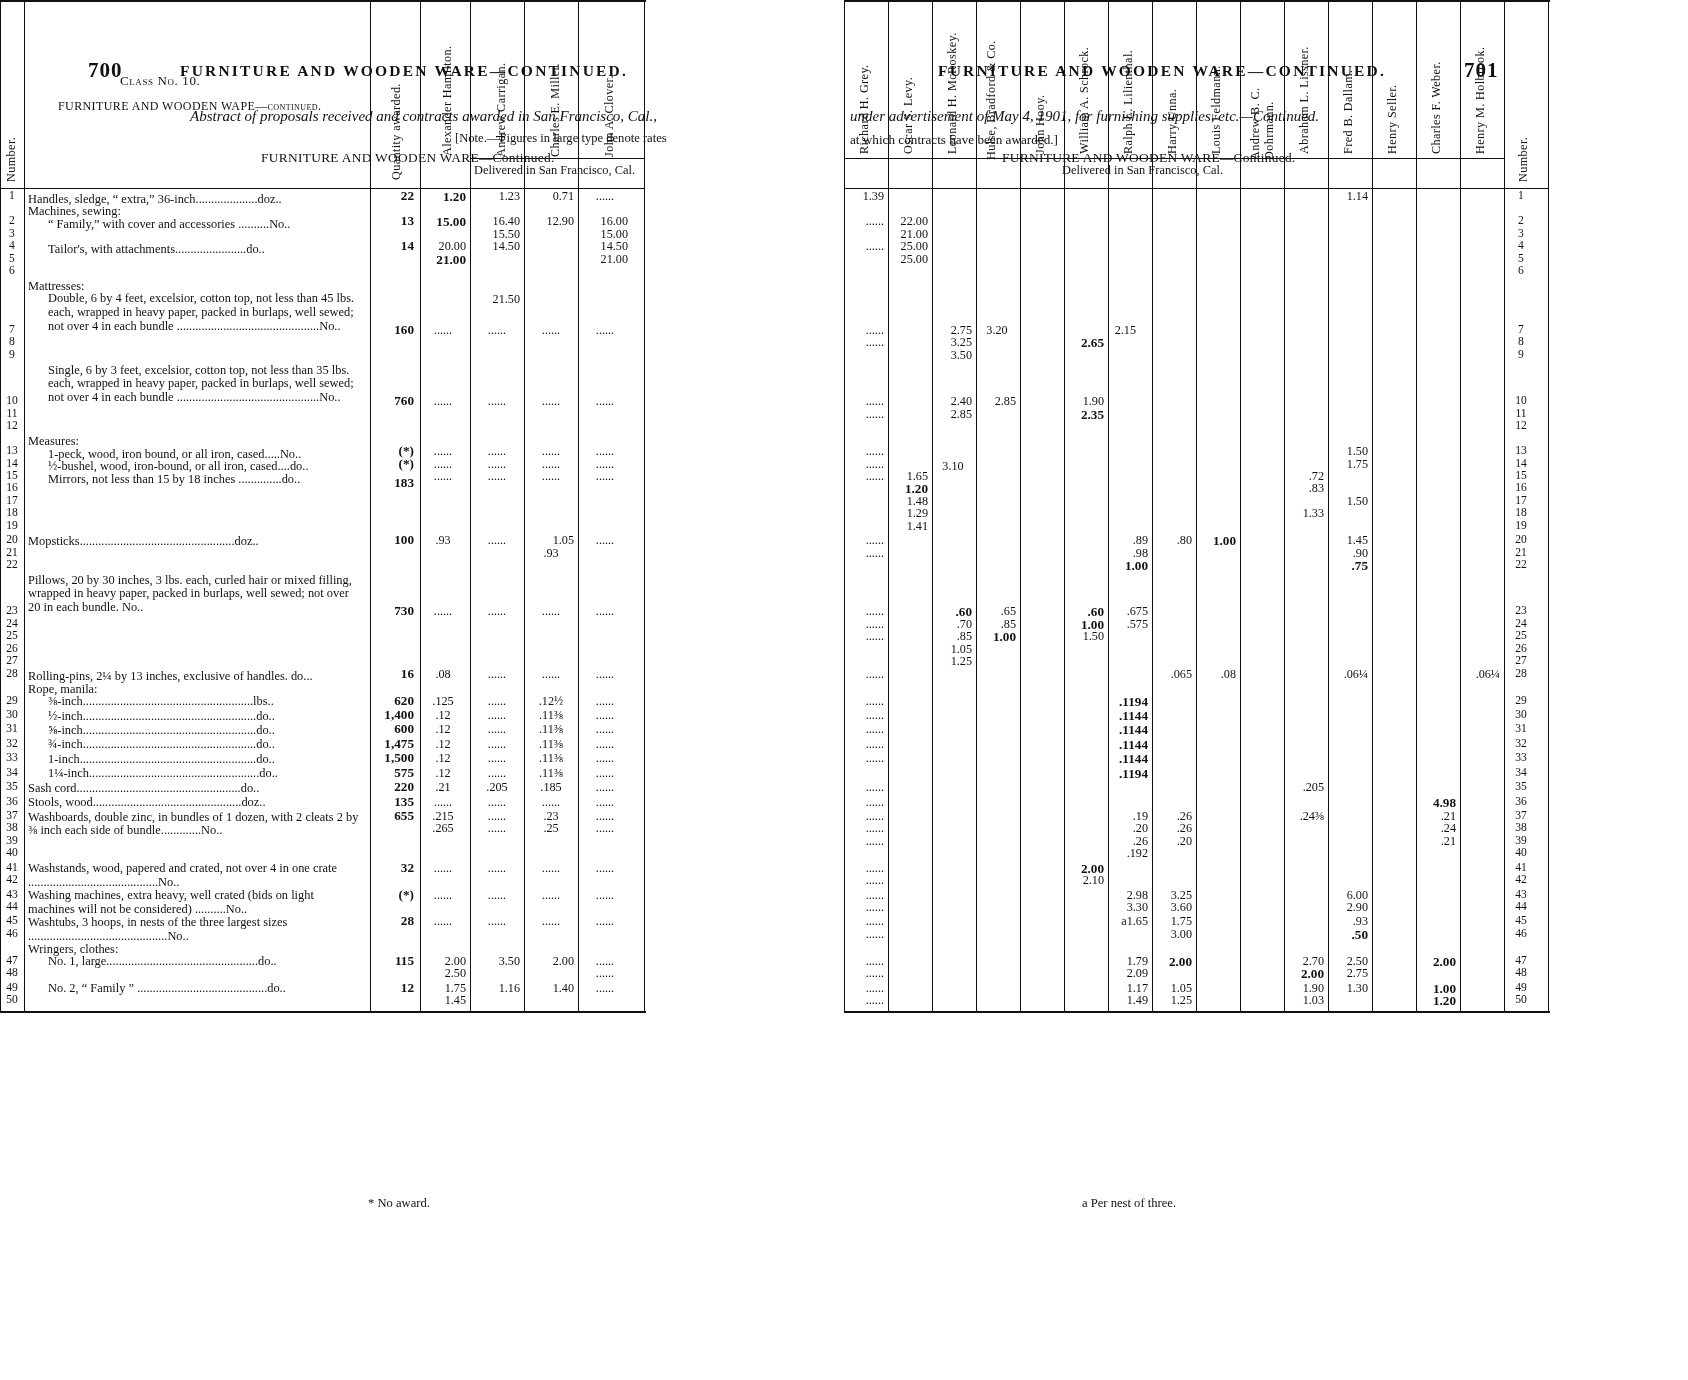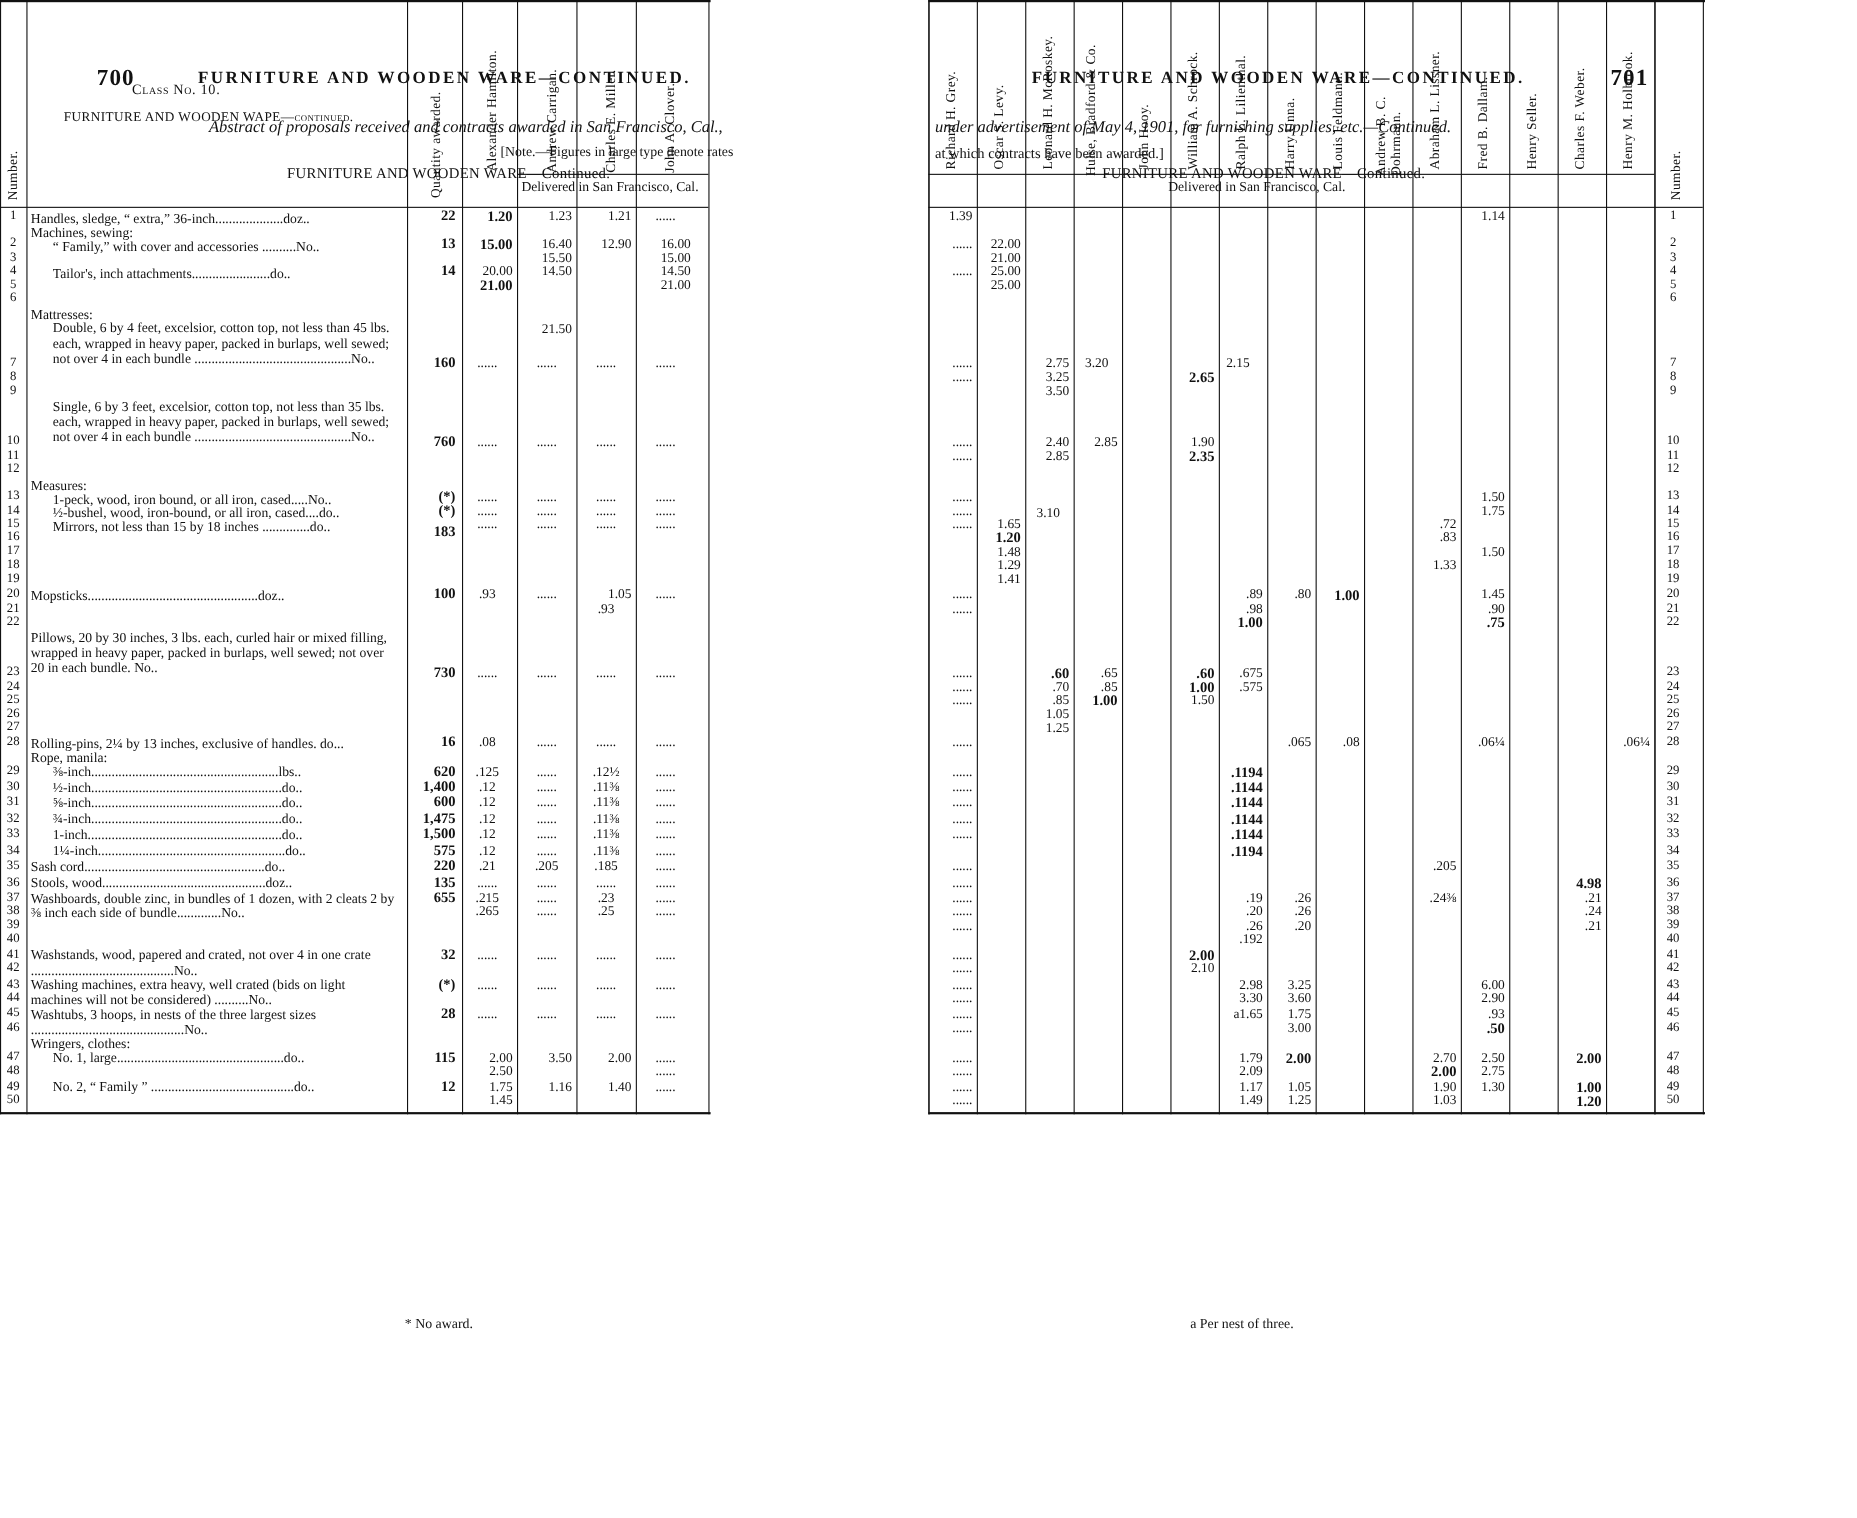--- a/index.html
+++ b/index.html
@@ -74,35 +74,35 @@
 
       <div class="desc" style="left:120px;top:74px;font-variant:small-caps;font-size:13px;letter-spacing:.6px;">Class No. 10.</div>
       <div class="desc" style="left:58px;top:100px;font-variant:small-caps;font-size:12px;letter-spacing:.4px;">FURNITURE AND WOODEN WAPE—continued.</div>
 
       <div id="Lbody">
           <div class="numcol" style="left: 3px; top: 190.4px;">1</div>
           <div class="desc" style="left: 28px; top: 193px; width: 334px;">Handles, sledge, “ extra,” 36-inch....................doz..</div>
           <div class="qty" style="left: 382px; width: 32px; top: 188.4px;">22</div>
           <div class="v vb" style="left: 420px; width: 46px; top: 189.4px; text-align: right; padding-right: 4px;">1.20</div>
           <div class="v" style="left: 474px; width: 46px; top: 189.4px; text-align: right; padding-right: 4px;">1.23</div>
-          <div class="v" style="left: 528px; width: 46px; top: 189.4px; text-align: right; padding-right: 4px;">1.21</div>
+          <div class="v" style="left: 528px; width: 46px; top: 189.4px; text-align: right; padding-right: 4px;">0.71</div>
           <div class="v" style="left: 582px; width: 46px; top: 189.4px; text-align: center; padding-right: 4px;">......</div>
           <div class="desc" style="left: 28px; top: 205.4px; width: 334px;">Machines, sewing:</div>
           <div class="numcol" style="left: 3px; top: 215.3px;">2</div>
           <div class="desc" style="left: 48px; top: 217.9px; width: 314px;">“ Family,” with cover and accessories ..........No..</div>
           <div class="qty" style="left: 382px; width: 32px; top: 213.3px;">13</div>
           <div class="v vb" style="left: 420px; width: 46px; top: 214.3px; text-align: right; padding-right: 4px;">15.00</div>
           <div class="v" style="left: 474px; width: 46px; top: 214.3px; text-align: right; padding-right: 4px;">16.40</div>
           <div class="v" style="left: 528px; width: 46px; top: 214.3px; text-align: right; padding-right: 4px;">12.90</div>
           <div class="v" style="left: 582px; width: 46px; top: 214.3px; text-align: right; padding-right: 4px;">16.00</div>
           <div class="numcol" style="left: 3px; top: 227.7px;">3</div>
           <div class="v" style="left: 474px; width: 46px; top: 226.7px; text-align: right; padding-right: 4px;">15.50</div>
           <div class="v" style="left: 582px; width: 46px; top: 226.7px; text-align: right; padding-right: 4px;">15.00</div>
           <div class="numcol" style="left: 3px; top: 240.2px;">4</div>
-          <div class="desc" style="left: 48px; top: 242.7px; width: 314px;">Tailor's, inch attachments.......................do..</div>
+          <div class="desc" style="left: 48px; top: 242.7px; width: 314px;">Tailor's, with attachments.......................do..</div>
           <div class="qty" style="left: 382px; width: 32px; top: 238.2px;">14</div>
           <div class="v" style="left: 420px; width: 46px; top: 239.2px; text-align: right; padding-right: 4px;">20.00</div>
           <div class="v" style="left: 474px; width: 46px; top: 239.2px; text-align: right; padding-right: 4px;">14.50</div>
           <div class="v" style="left: 582px; width: 46px; top: 239.2px; text-align: right; padding-right: 4px;">14.50</div>
           <div class="numcol" style="left: 3px; top: 252.6px;">5</div>
           <div class="v vb" style="left: 420px; width: 46px; top: 251.6px; text-align: right; padding-right: 4px;">21.00</div>
           <div class="v" style="left: 474px; width: 46px; top: 251.6px; text-align: right; padding-right: 4px; margin-top: 40px;">21.50</div>
           <div class="v" style="left: 582px; width: 46px; top: 251.6px; text-align: right; padding-right: 4px;">21.00</div>
           <div class="numcol" style="left: 3px; top: 265px;">6</div>
           <div class="desc" style="left: 28px; top: 280px; width: 334px;">Mattresses:</div>

